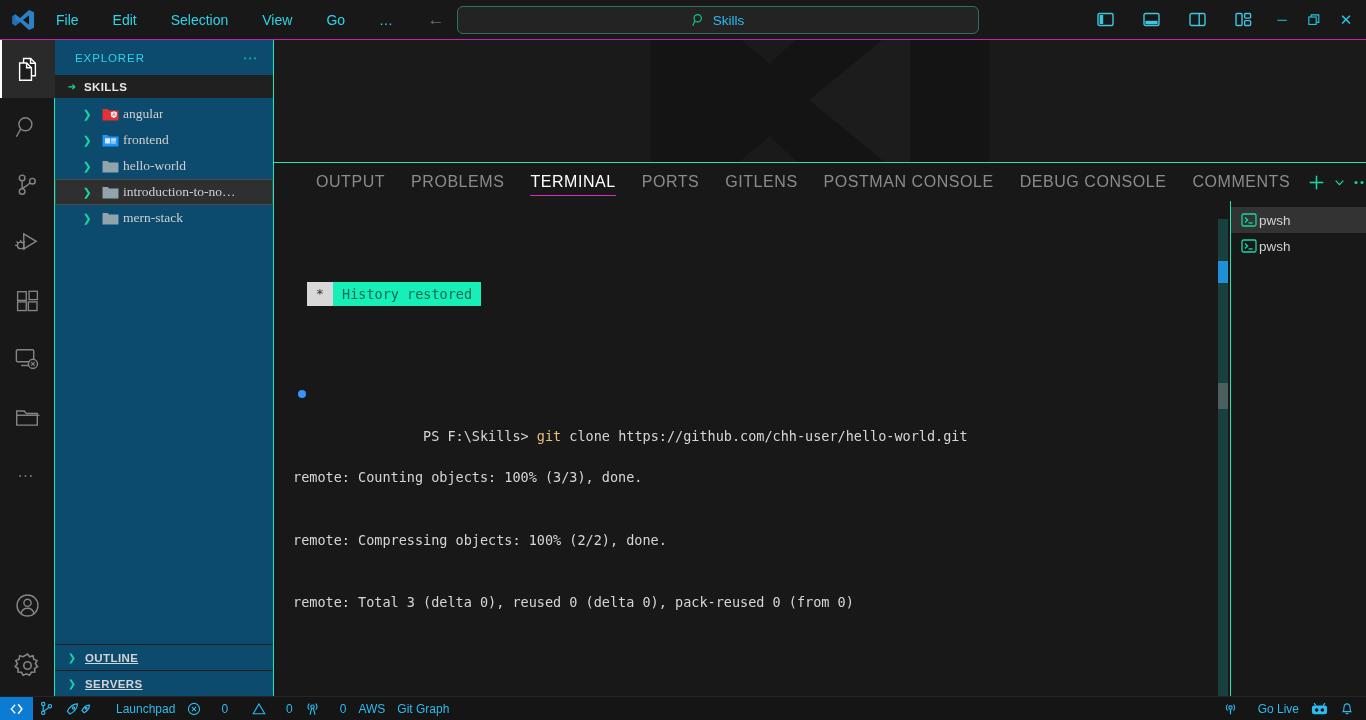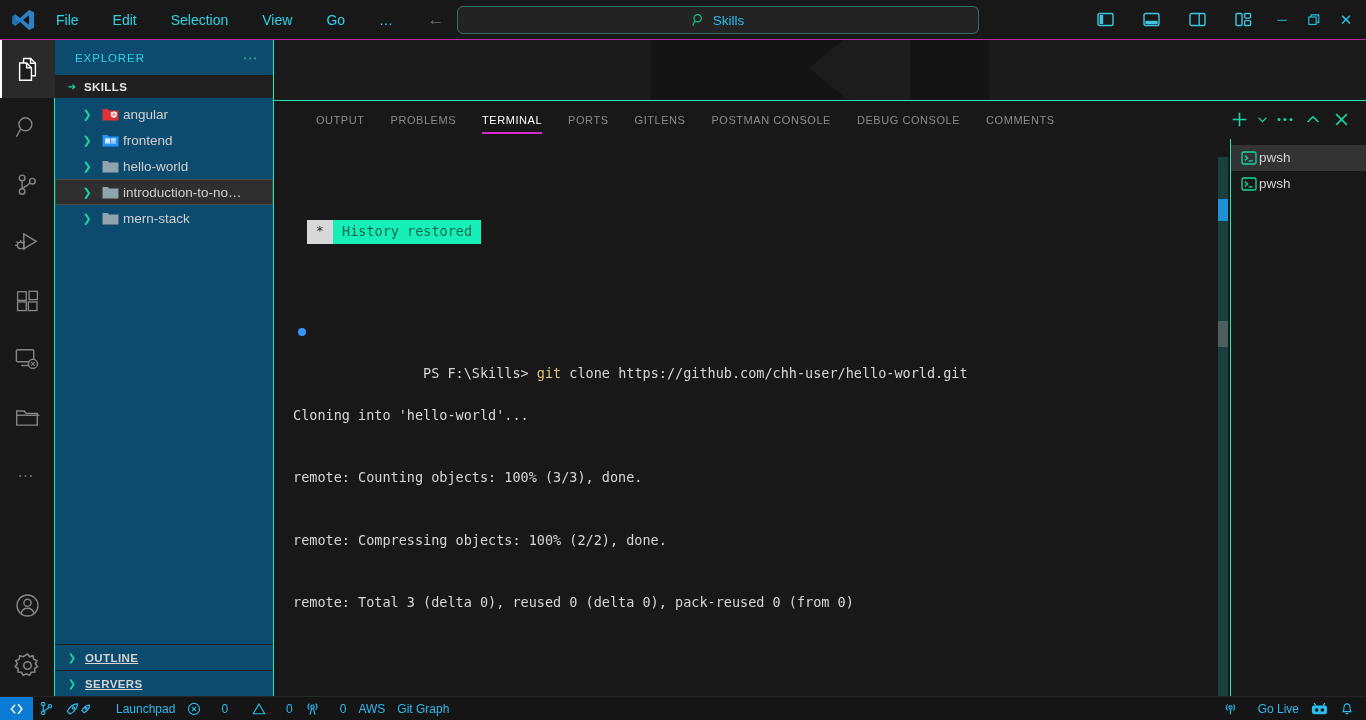--- a/index.html
+++ b/index.html
@@ -89,21 +89,21 @@
   .sb-section .chev { color:#16d7a4; font-size:10px; width:14px; display:flex; justify-content:center; }
   .sb-section .lbl { font-size:11.5px; font-weight:bold; color:#e6e6e6; letter-spacing:.4px; }
   .tree { flex:1 1 auto; overflow:hidden; padding-top:3px; }
   .tree-row {
     height:26px; display:flex; align-items:center; gap:0px;
     padding-left:22px; cursor:pointer; font-size:13.5px; color:#cfcfcf;
   }
   .tree-row.selected { background:#2f2f2f; outline:1px solid #4a4a4a; outline-offset:-1px; }
   .tree-row .tchev { width:20px; color:#16d7a4; font-size:11px; display:flex; justify-content:center; }
   .tree-row .ticon { width:26px; display:flex; align-items:center; justify-content:center; }
-  .tree-row .tlabel { white-space:nowrap; overflow:hidden; text-overflow:ellipsis; max-width:150px; }
+  .tree-row .tlabel { white-space:nowrap; overflow:hidden; text-overflow:ellipsis; max-width:150px;font-family:Liberation Serif, serif; }
   .sb-foot { flex:0 0 auto; }
   .sb-foot-row {
     height:26px; display:flex; align-items:center; gap:6px; padding-left:10px;
     cursor:pointer; border-top:1px solid #1f1f1f;
   }
   .sb-foot-row .chev { color:#16d7a4; font-size:10px; width:14px; display:flex; justify-content:center; }
   .sb-foot-row .lbl { font-size:11.5px; font-weight:bold; color:#d4d4d4; letter-spacing:.4px;text-decoration:underline; }
 
   
   .rightcol { flex:1 1 auto; display:flex; flex-direction:column; min-width:0; }
@@ -113,21 +113,21 @@
   }
   .watermark { opacity:1; }
 
   
   .panel {
     flex:0 0 281px; background:#181818;
     border-top:1.5px solid #1fe8b0; display:flex; flex-direction:column;
   }
   .panel-tabs { height:38px; flex:0 0 38px; display:flex; align-items:stretch; position:relative; }
   .ptab {
-    display:flex; align-items:center; padding:8px 13px; font-size:11px;
+    display:flex; align-items:center; padding:8px 13px; font-size:16px;
     letter-spacing:.55px; color:#8b8b8b; cursor:pointer; position:relative;
     white-space:nowrap;
   }
   .ptab:first-child { margin-left:29px; }
   .ptab.active { color:#ffffff; }
   .ptab.active::after {
     content:""; position:absolute; left:13px; right:13px; bottom:5px; height:1.5px; background:#d62ac8;
   }
   .panel-actions { margin-left:auto; display:flex; align-items:center; padding-right:12px; gap:2px; }
   .pa-icon {
@@ -503,21 +503,20 @@
               <div class="hist-line">
                 <span class="hist-star">*</span>
                 <span class="hist-txt">History restored</span>
               </div>
 
               <div class="tline">
                 <span class="marker m-blue" style="top:6px"></span>
                 <span>PS F:\Skills&gt; </span><span class="kw-git">git</span><span> clone https://github.com/chh-user/hello-world.git</span>
               </div>
 
-              <div class="tline">Cloning into 'hello-world'...</div>
               <div class="tline">remote: Counting objects: 100% (3/3), done.</div>
               <div class="tline">remote: Compressing objects: 100% (2/2), done.</div>
               <div class="tline">remote: Total 3 (delta 0), reused 0 (delta 0), pack-reused 0 (from 0)</div>
 
               
             </div>
 
             <div class="term-scroll">
               <div class="ts-track"></div>
               <div class="ts-mark-blue"></div>

